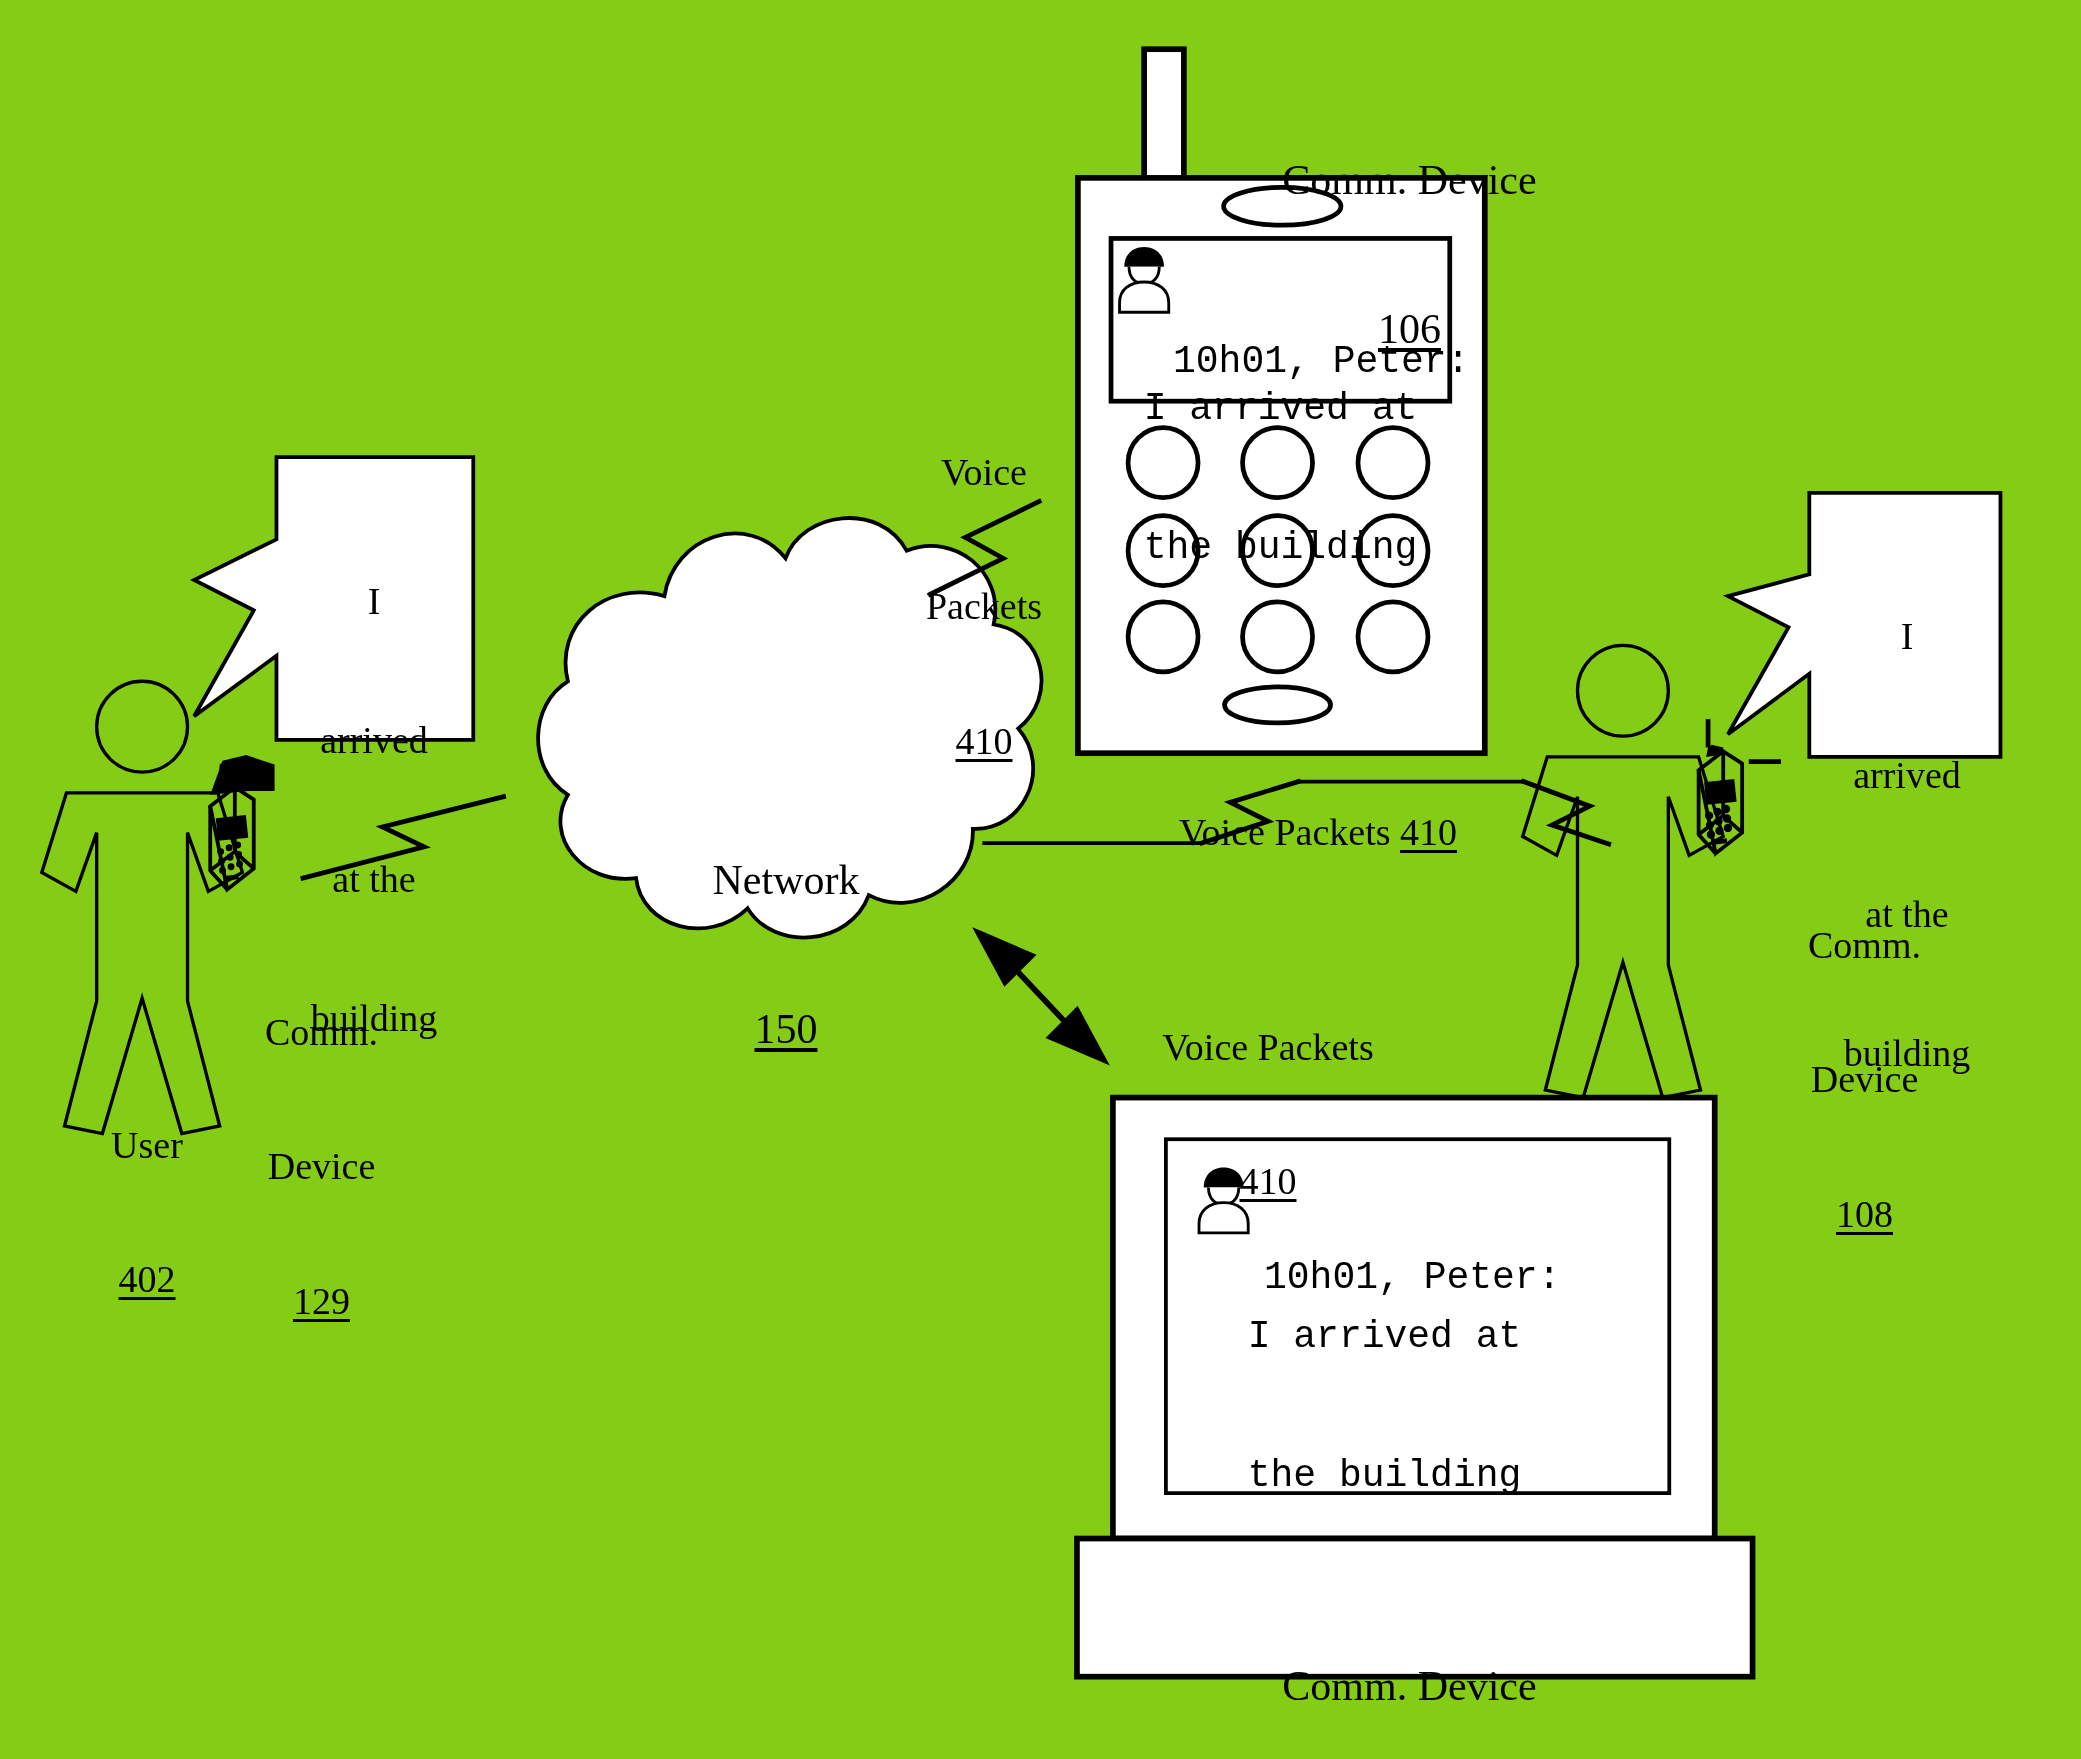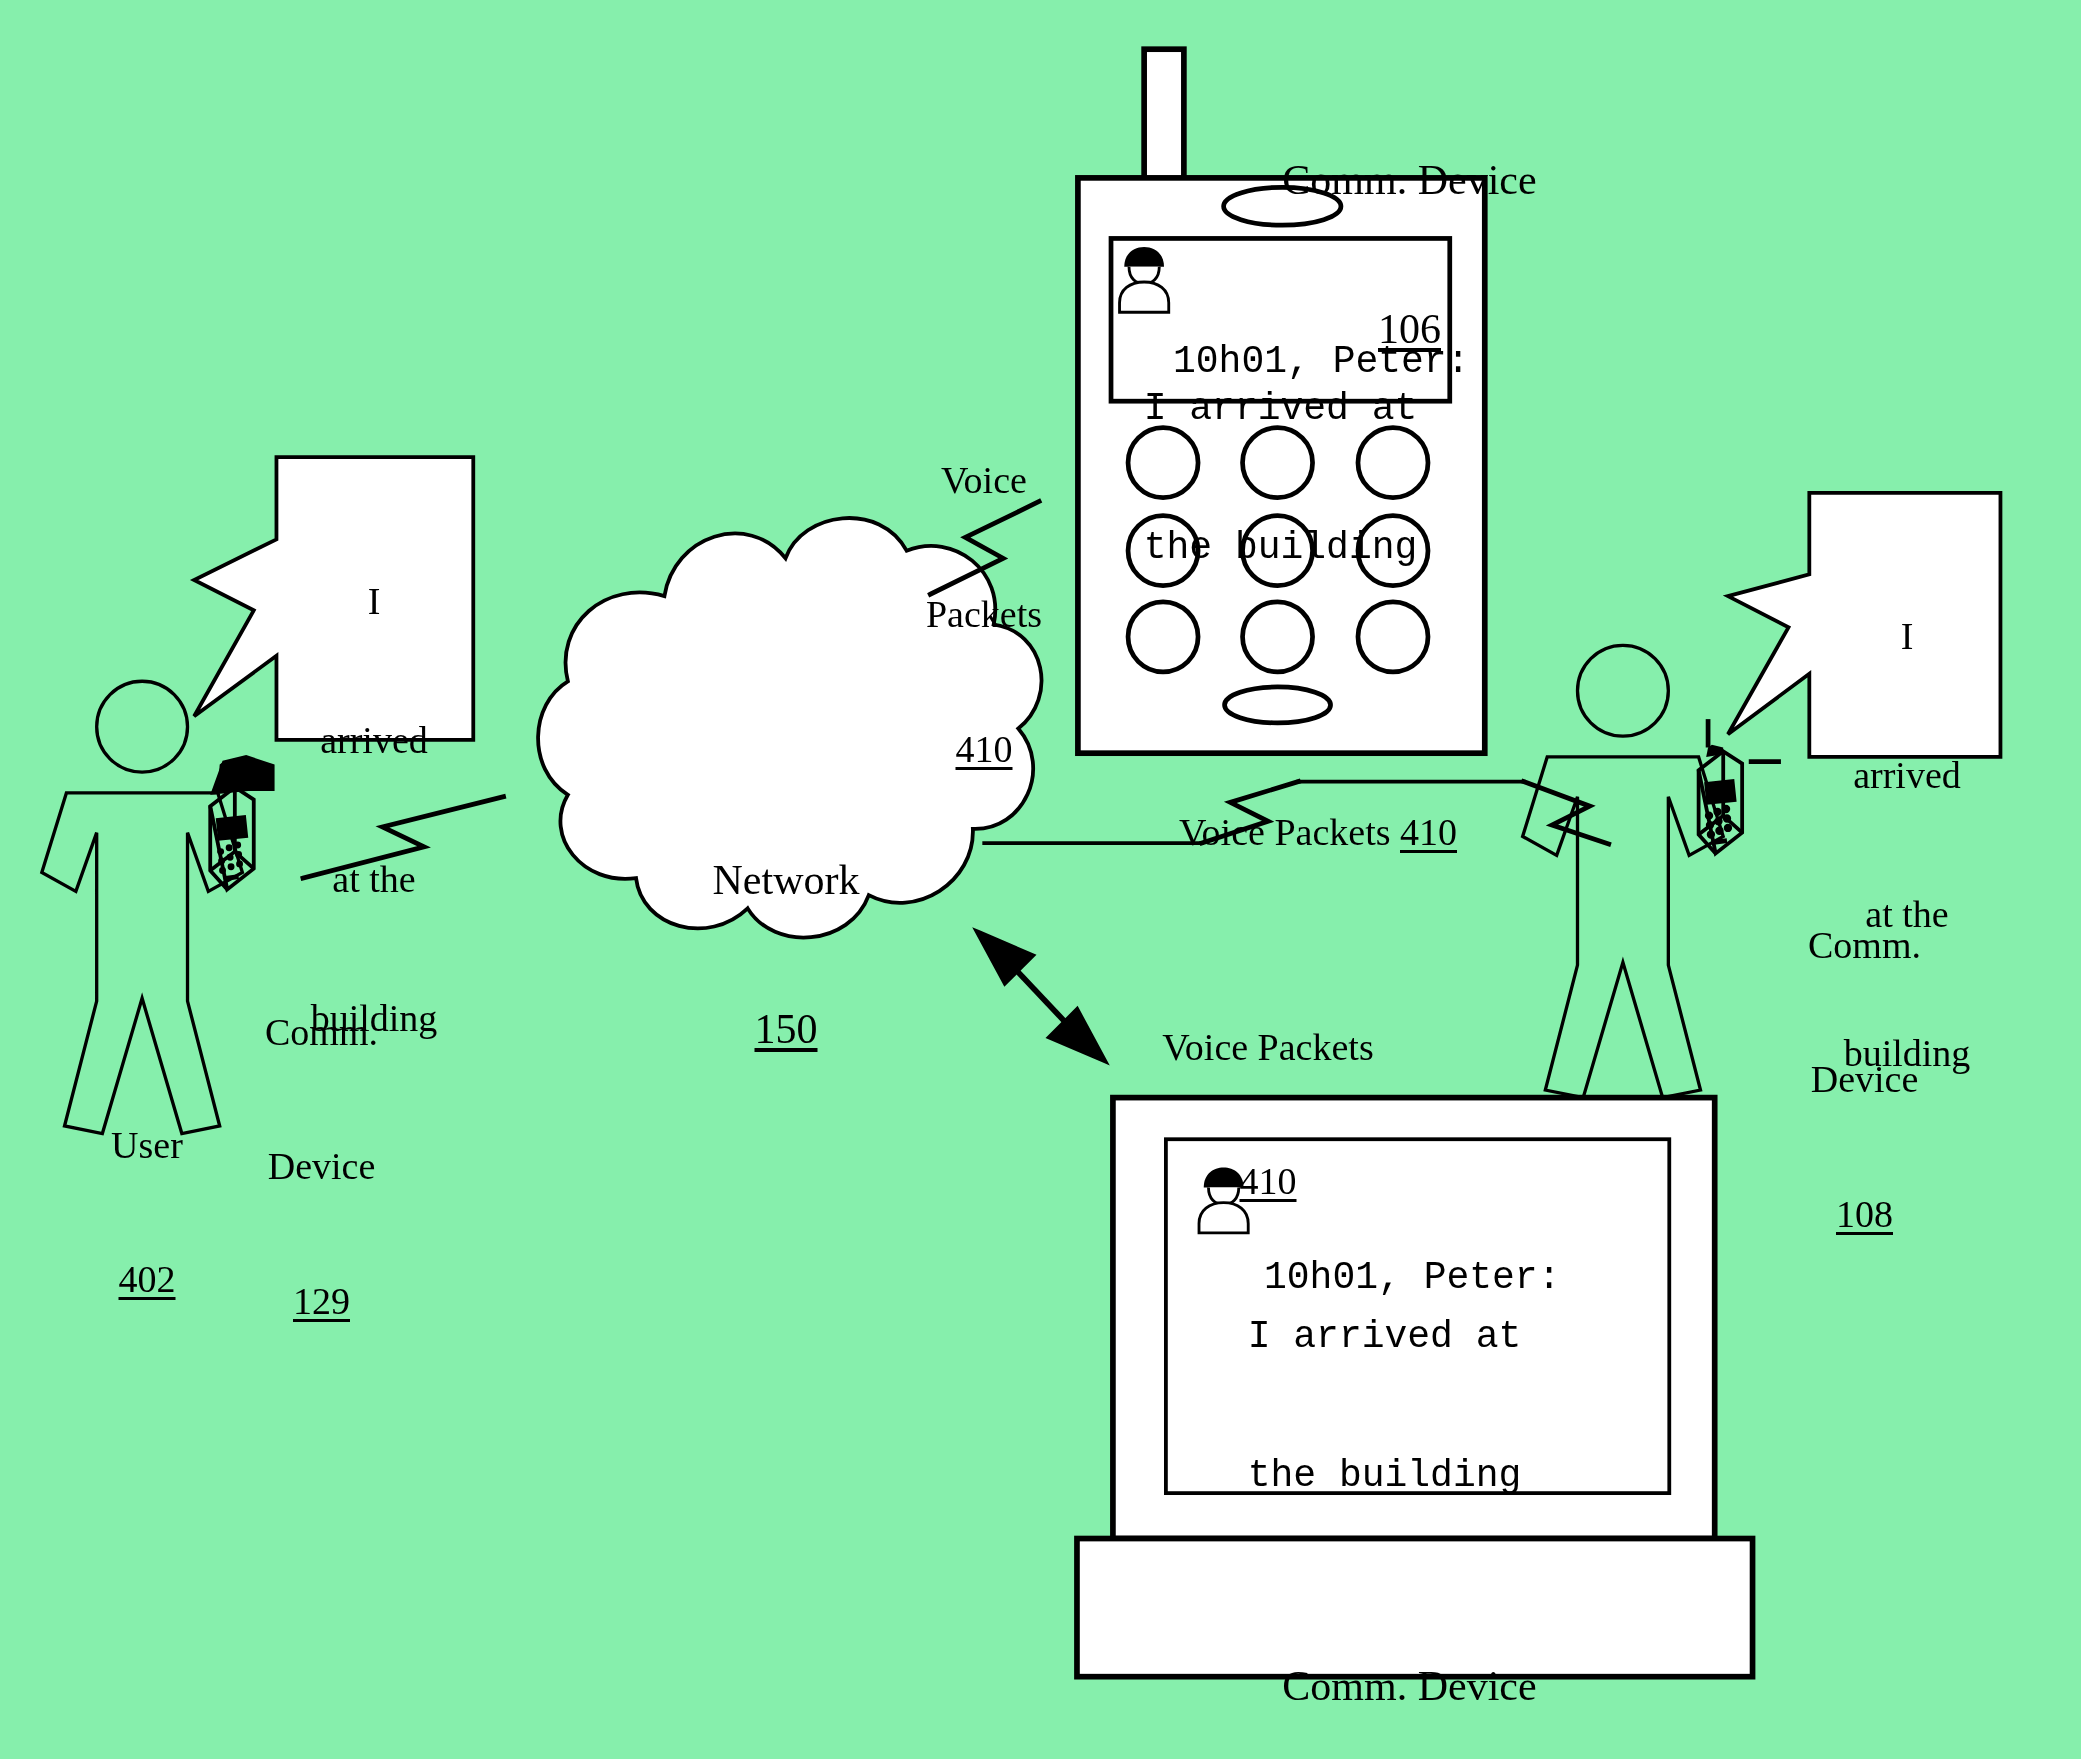--- a/index.html
+++ b/index.html
@@ -8,21 +8,21 @@
     background: #ffffff;
   }
   body {
     font-family: "Liberation Serif", "DejaVu Serif", serif;
     color: #000000;
   }
   #page {
     position: relative;
     width: 2082px;
     height: 1759px;
-    background: #86efac;
+    background: #84cc16;
     overflow: hidden;
   }
   svg.layer {
     position: absolute;
     left: 0;
     top: 0;
     width: 2082px;
     height: 1759px;
   }
   .lbl {
@@ -226,21 +226,21 @@
   </div>
 
   <div class="screentext" style="left:1173px; top:246px; width:280px;">
     <span class="ttl">10h01, Peter:</span>
   </div>
   <div class="screentext" style="left:1111px; top:293px; width:339px;">
     <span class="ttl">I arrived at</span>
     <span class="ttl">the building</span>
   </div>
 
-  <div class="lbl" style="left:880px; top:368px; width:208px;">
+  <div class="lbl" style="left:880px; top:360px; width:208px;">
     <span class="ttl">Voice</span>
     <span class="ttl">Packets</span>
     <span class="ttl ref">410</span>
   </div>
 
   <div class="lbl" style="left:1060px; top:765px; width:397px; text-align:right;">
     <span>Voice Packets</span><span> </span><span class="ref">410</span>
   </div>
 
   <div class="lbl" style="left:1088px; top:935px; width:360px;">

